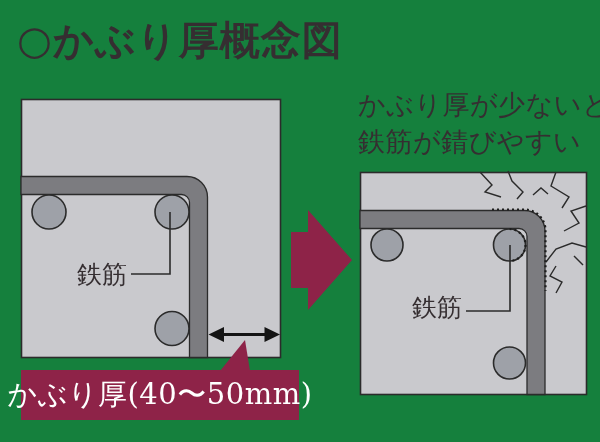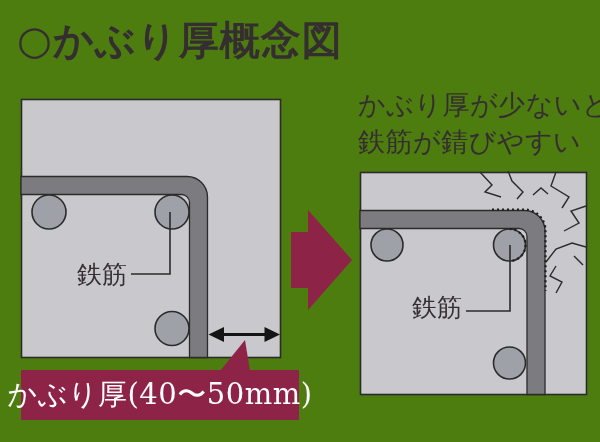--- a/index.html
+++ b/index.html
@@ -1,16 +1,16 @@
 <!DOCTYPE html>
 <html><head>
 <meta charset="utf-8">
 <style>
   html,body{margin:0;padding:0;background:#ffffff;}
-  .canvas{position:relative;width:600px;height:442px;background:#4d7c0f;overflow:hidden;}
+  .canvas{position:relative;width:600px;height:442px;background:#15803d;overflow:hidden;}
   svg{position:absolute;left:0;top:0;}
   svg text{font-family:"DejaVu Serif","Liberation Serif",serif;}
   .title-text{font-size:40px;font-weight:bold;letter-spacing:1px;}
   .caption-text{font-size:27px;letter-spacing:0.5px;}
   .rebar-text{font-size:25px;}
   .cover-text{font-size:29px;letter-spacing:0.5px;}
   .outlined{stroke:#2b2b2b;stroke-width:1.6;}
   .band{stroke:#2b2b2b;stroke-width:1.3;}
   .pointer{fill:none;stroke:#2b2b2b;stroke-width:1.6;}
   .measure{stroke:#141414;stroke-width:3;}

